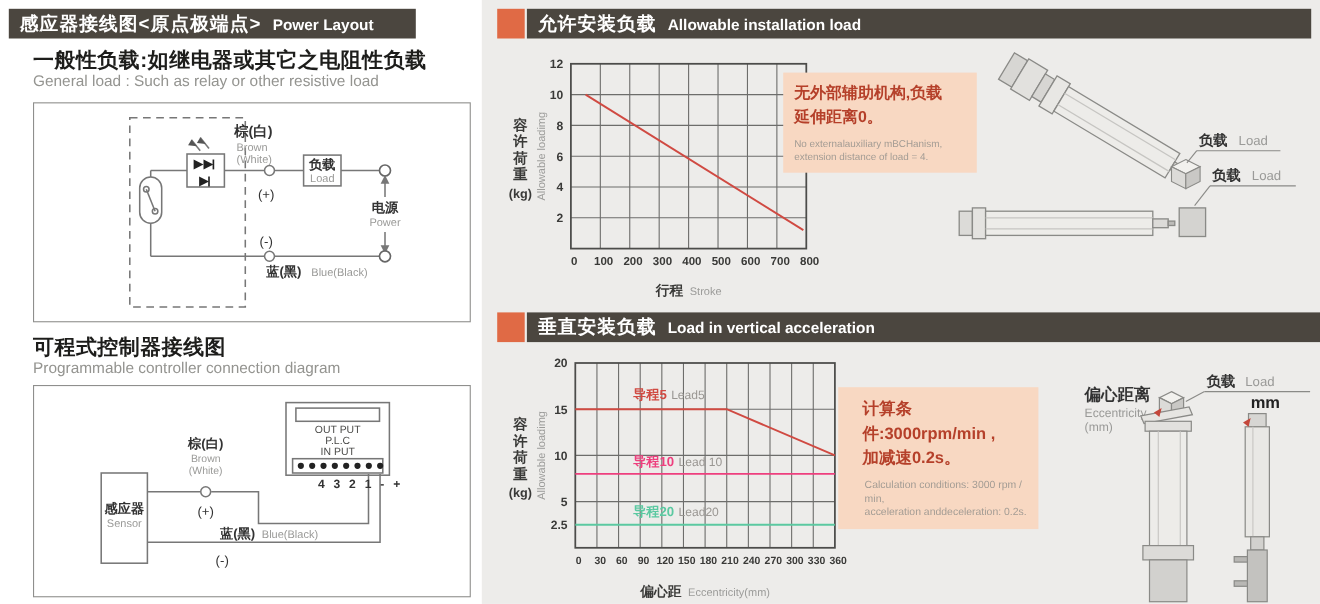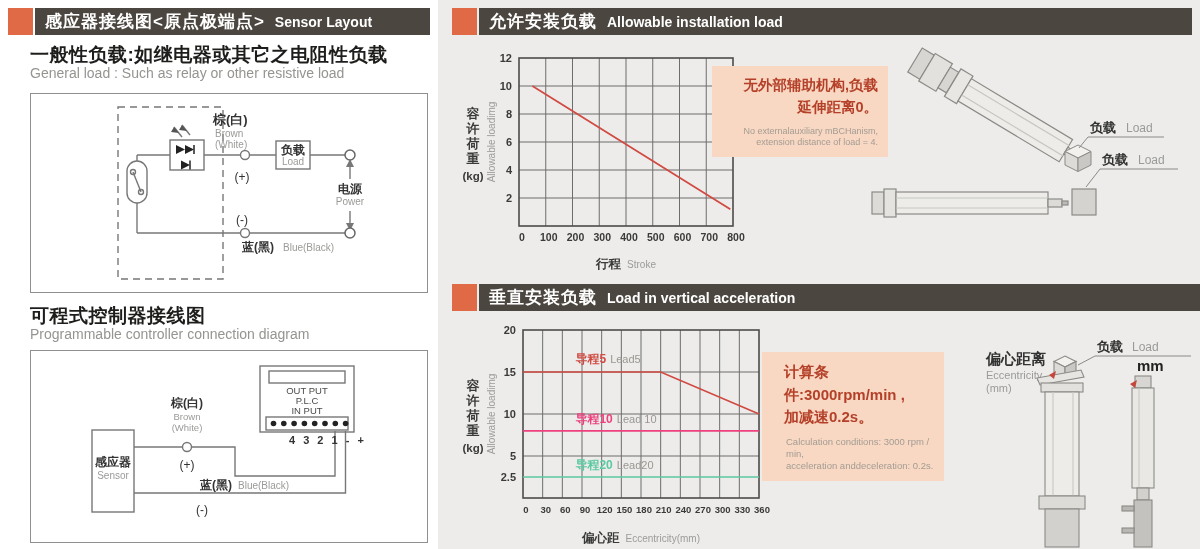--- a/index.html
+++ b/index.html
@@ -48,25 +48,25 @@
   .il-zh-lg { font-size:15px; font-weight:bold; fill:#333; }
   .il-en-sm { font-size:11px; fill:#9a9a98; }
   .il-mm { font-size:15px; font-weight:bold; fill:#222; }
 </style>
 </head>
 <body>
 
 <div id="page">
   <div id="right-bg"></div>
 
-  <div class="hdr" style="left:8px; top:8px; width:422px;">
+  <div class="hdr" style="left:8px; top:8px; width:370px;flex-direction:column;">
     <div class="hdr-sq"></div>
     <div class="hdr-bar">
       <span class="hdr-zh">感应器接线图&lt;原点极端点&gt;</span>
-      <span class="hdr-en">Sensor Layout</span>
+      <span class="hdr-en">Power Layout</span>
     </div>
   </div>
 
   <div class="sec-title" style="left:30px; top:42px;">一般性负载:如继电器或其它之电阻性负载</div>
   <div class="sec-sub" style="left:30px; top:65px;">General load : Such as relay or other resistive load</div>
 
   <div class="dbox" style="left:30px; top:93px; width:398px; height:200px;"></div>
   <svg style="left:30px; top:93px;" width="398" height="200" viewBox="0 0 398 200">
     <g fill="none" stroke="#777" stroke-width="1.4">
       <rect x="88" y="14" width="105" height="172" stroke-dasharray="7 5"></rect>
@@ -188,21 +188,21 @@
       <text x="225.5" y="199" text-anchor="middle" class="xtick1">600</text>
       <text x="252.25" y="199" text-anchor="middle" class="xtick1">700</text>
       <text x="279" y="199" text-anchor="middle" class="xtick1">800</text>
       <polyline points="75.375,44 273.32500000000005,167.2" fill="none" stroke="#d04a42" stroke-width="1.7"></polyline>
       <text x="16" text-anchor="middle" class="ylab-zh"><tspan x="16" y="76">容</tspan><tspan x="16" y="91">许</tspan><tspan x="16" y="106">荷</tspan><tspan x="16" y="121">重</tspan></text>
       <text x="16" y="138" text-anchor="middle" class="ylab-unit">(kg)</text>
       <text x="38" y="100" text-anchor="middle" class="ylab-en" transform="rotate(-90 38 100)">Allowable loadimg</text>
       <text x="169" y="226" text-anchor="middle"><tspan class="xlab-zh">行程</tspan><tspan class="xlab-en" dx="6">Stroke</tspan></text>
     </svg>
 
-  <div class="note" style="left:712px; top:66px; width:176px;text-align:right;">
+  <div class="note" style="left:712px; top:66px; width:176px;">
     <div class="note-zh">
       <div>无外部辅助机构,负载</div>
       <div>延伸距离0。</div>
     </div>
     <div class="note-en">
       <div>No externalauxiliary mBCHanism,</div>
       <div>extension distance of load = 4.</div>
     </div>
   </div>
 

